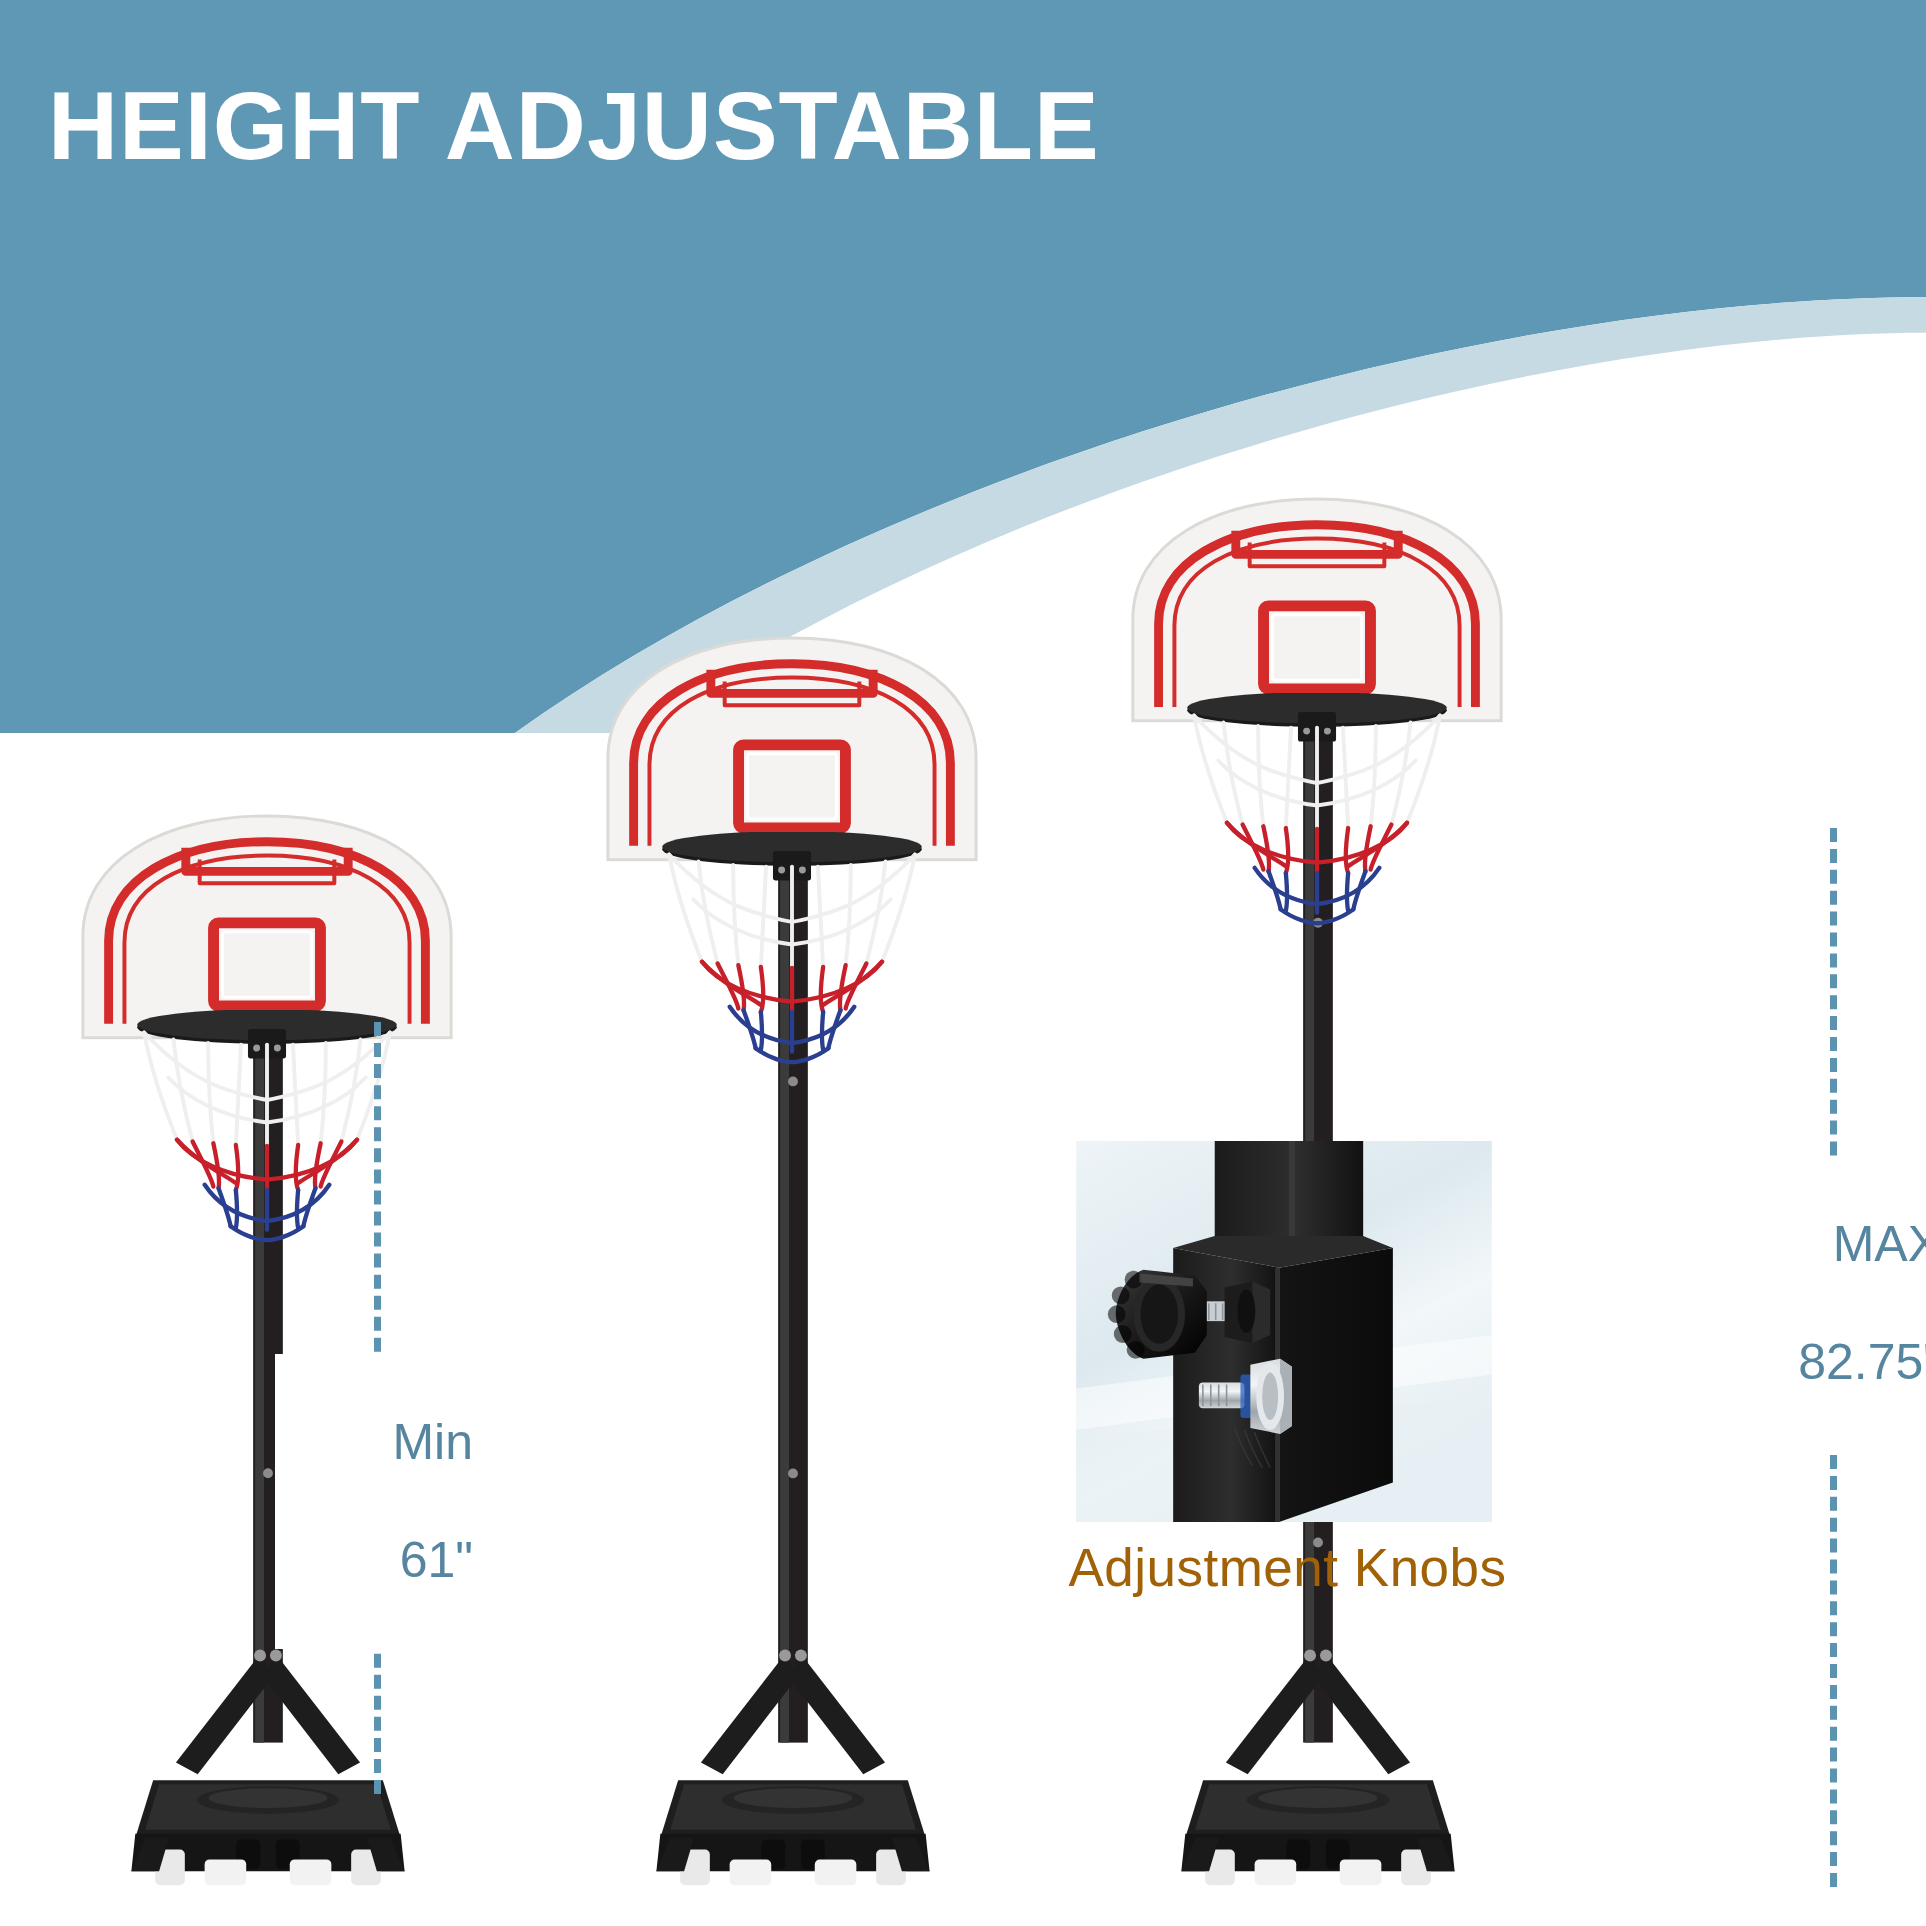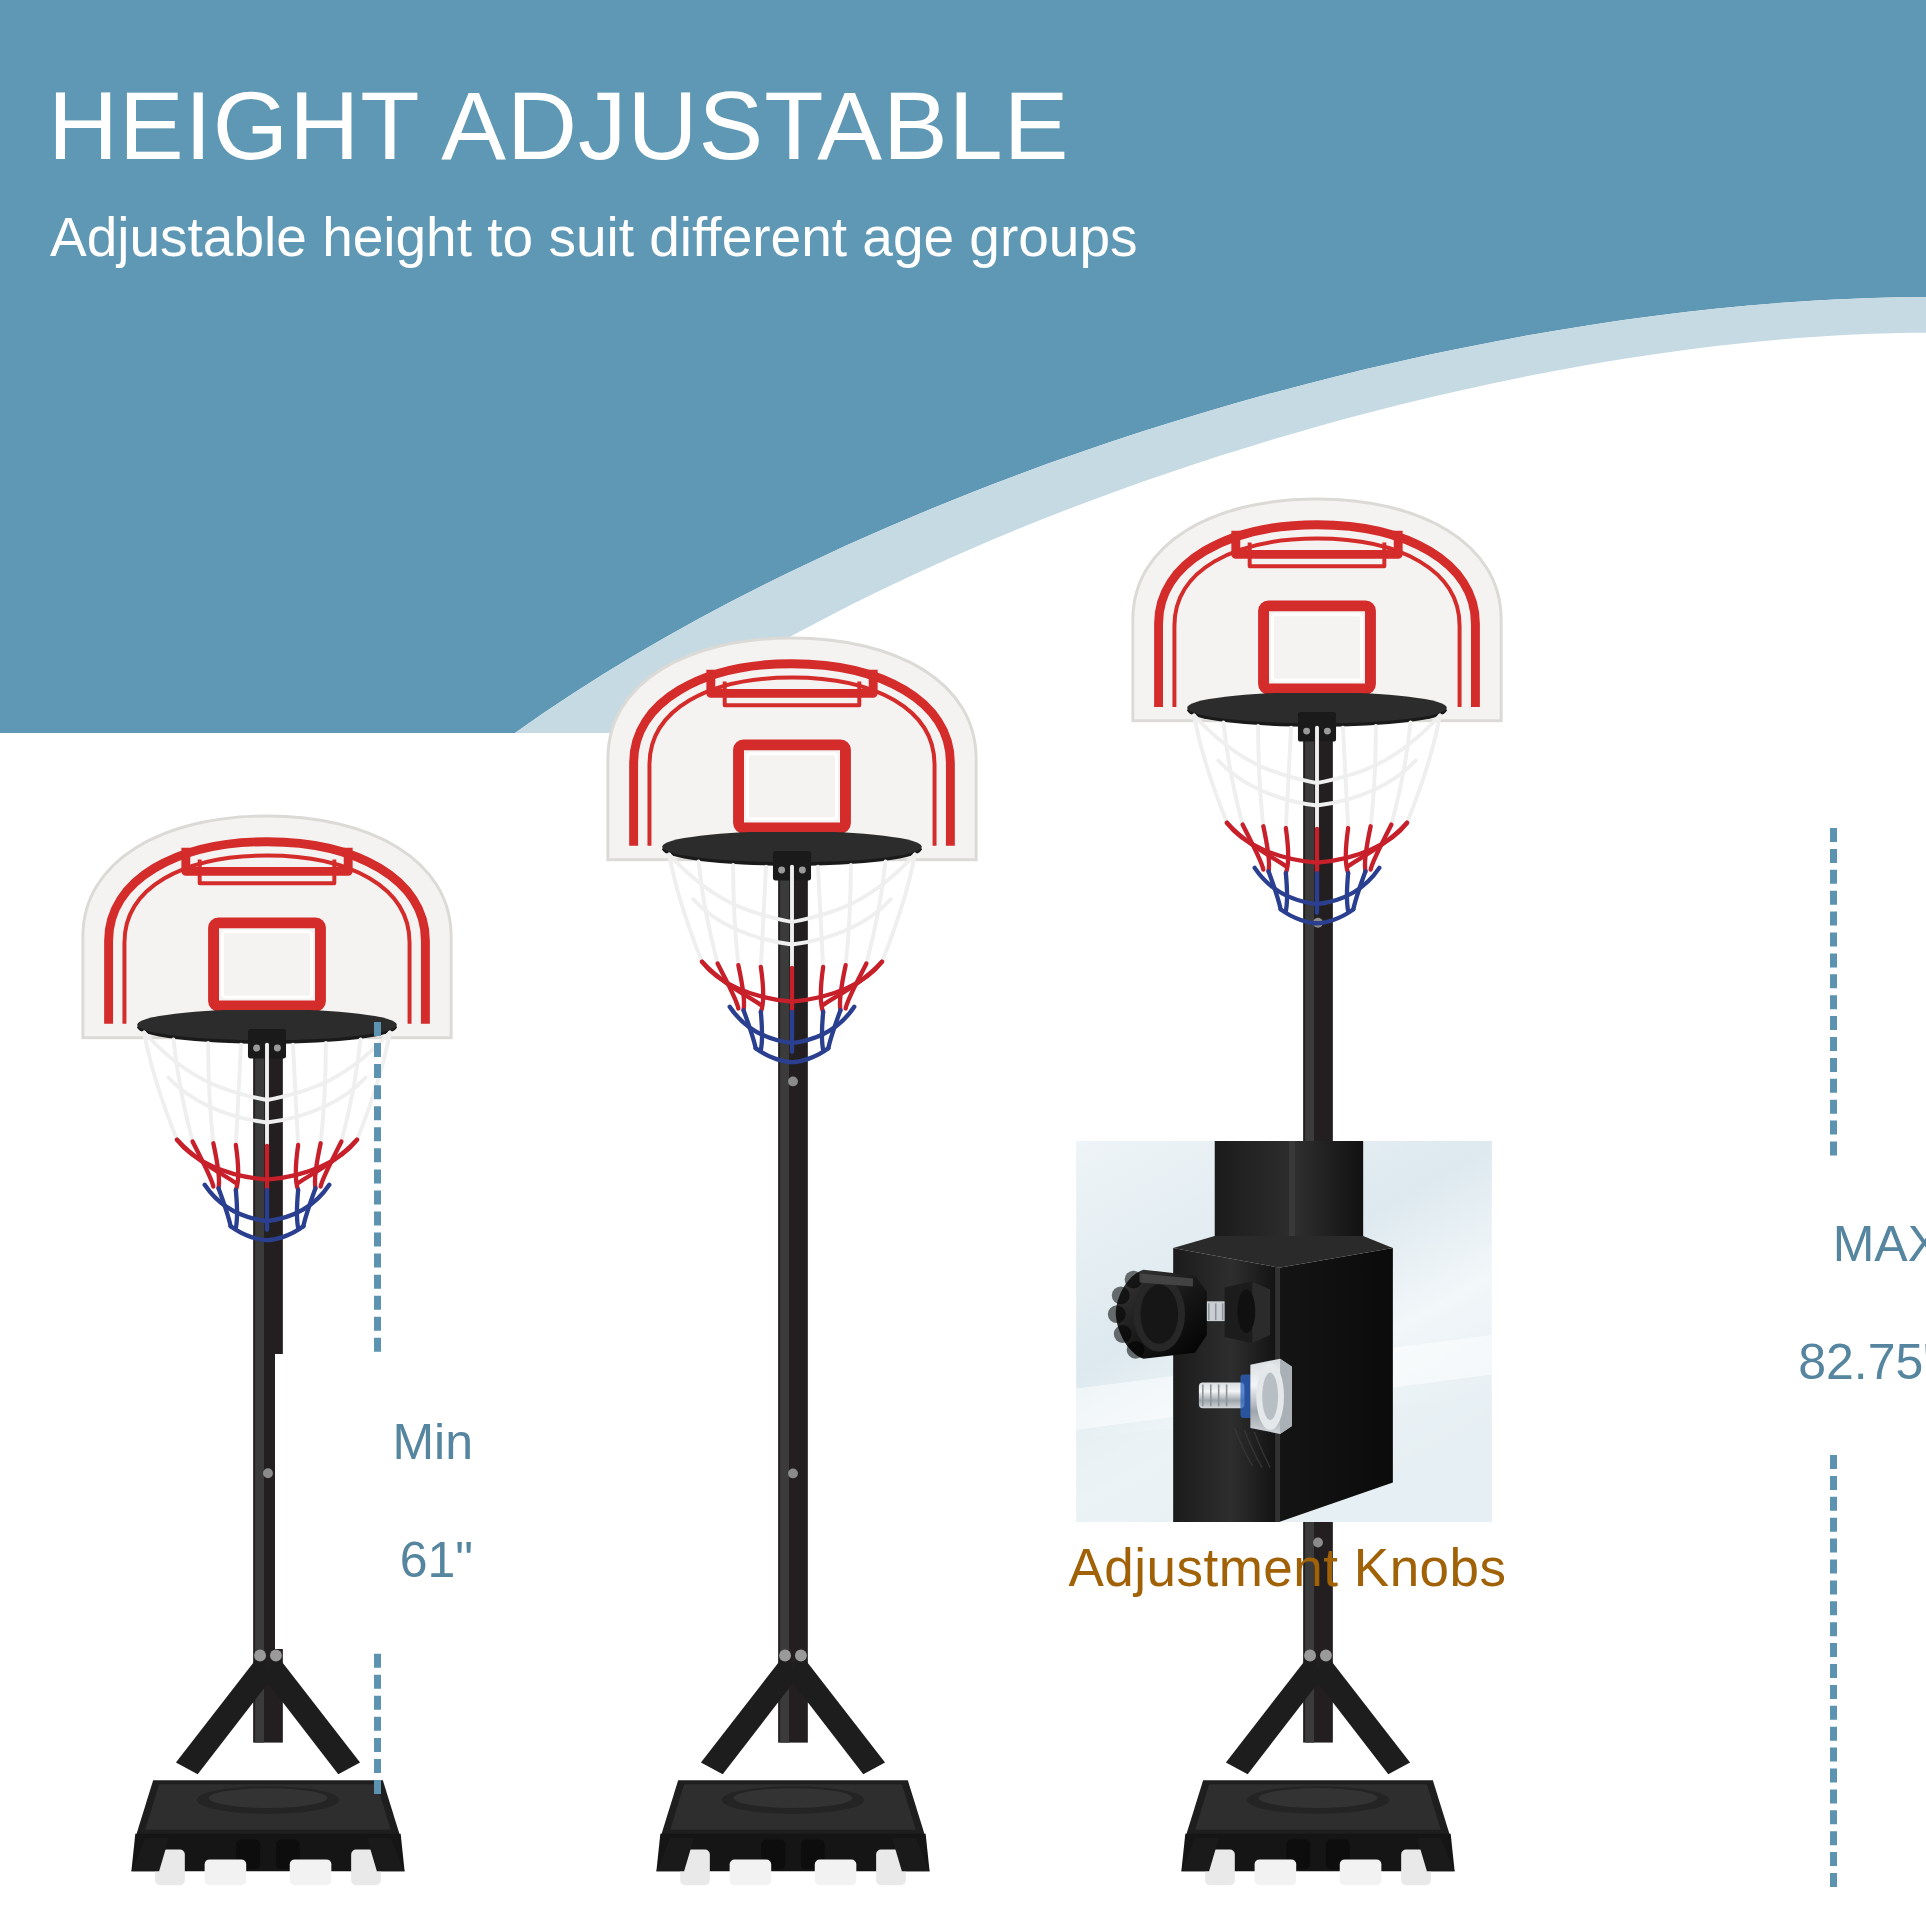--- a/index.html
+++ b/index.html
@@ -14,21 +14,21 @@
 
   
   .header-band {
     position:absolute; left:0; top:0; width:1927px; height:733px;
     overflow:hidden; z-index:1;
   }
   .header-svg { position:absolute; left:0; top:0; }
 
   .header-title {
     position:absolute; left:48px; top:77px;
-    font-size:97px; font-weight:normal; letter-spacing:1px;
+    font-size:97px; font-weight:bold; letter-spacing:1px;
     color:#ffffff; line-height:1; white-space:nowrap; z-index:4;
   }
   .header-sub {
     position:absolute; left:50px; top:206px;
     font-size:55px; font-weight:400; color:#ffffff;
     line-height:1.15; white-space:nowrap; z-index:4;
   }
 
   
   .hoop { position:absolute; z-index:3; }
@@ -71,21 +71,20 @@
           </clipPath>
       </defs>
       <g clip-path="url(#hclip)">
 
         <path d="M0,0 H1946 V300 C1500,300 900,470 520,740 H0 Z" fill="#5f98b4"></path>
 
         <path d="M1946,300 C1500,300 900,470 520,740 H640 C1000,490 1560,336 1946,336 Z" fill="#c5dae3"></path>
       </g>
     </svg>
     <div class="header-title">HEIGHT ADJUSTABLE</div>
-    <div class="header-sub">Adjustable height to suit different age groups</div>
   </div>
 
   <svg width="0" height="0" style="position:absolute" aria-hidden="true">
     <defs>
 
       <symbol id="sym-backboard" viewBox="0 0 400 230">
         <path d="M14,228 L14,126 C14,48 96,4 200,4 C304,4 386,48 386,126 L386,228 Z" fill="#f4f3f1" stroke="#dcdad6" stroke-width="3"></path>
         <path d="M40,214 L40,130 C40,68 110,30 200,30 C290,30 360,68 360,130 L360,214" fill="none" stroke="#d42b2b" stroke-width="9" stroke-linejoin="round"></path>
         <path d="M56,214 L56,132 C56,76 116,44 200,44 C284,44 344,76 344,132 L344,214" fill="none" stroke="#d42b2b" stroke-width="4" stroke-linejoin="round"></path>
         <path d="M118,36 L118,60 L282,60 L282,36" fill="none" stroke="#d42b2b" stroke-width="9" stroke-linejoin="round"></path>

